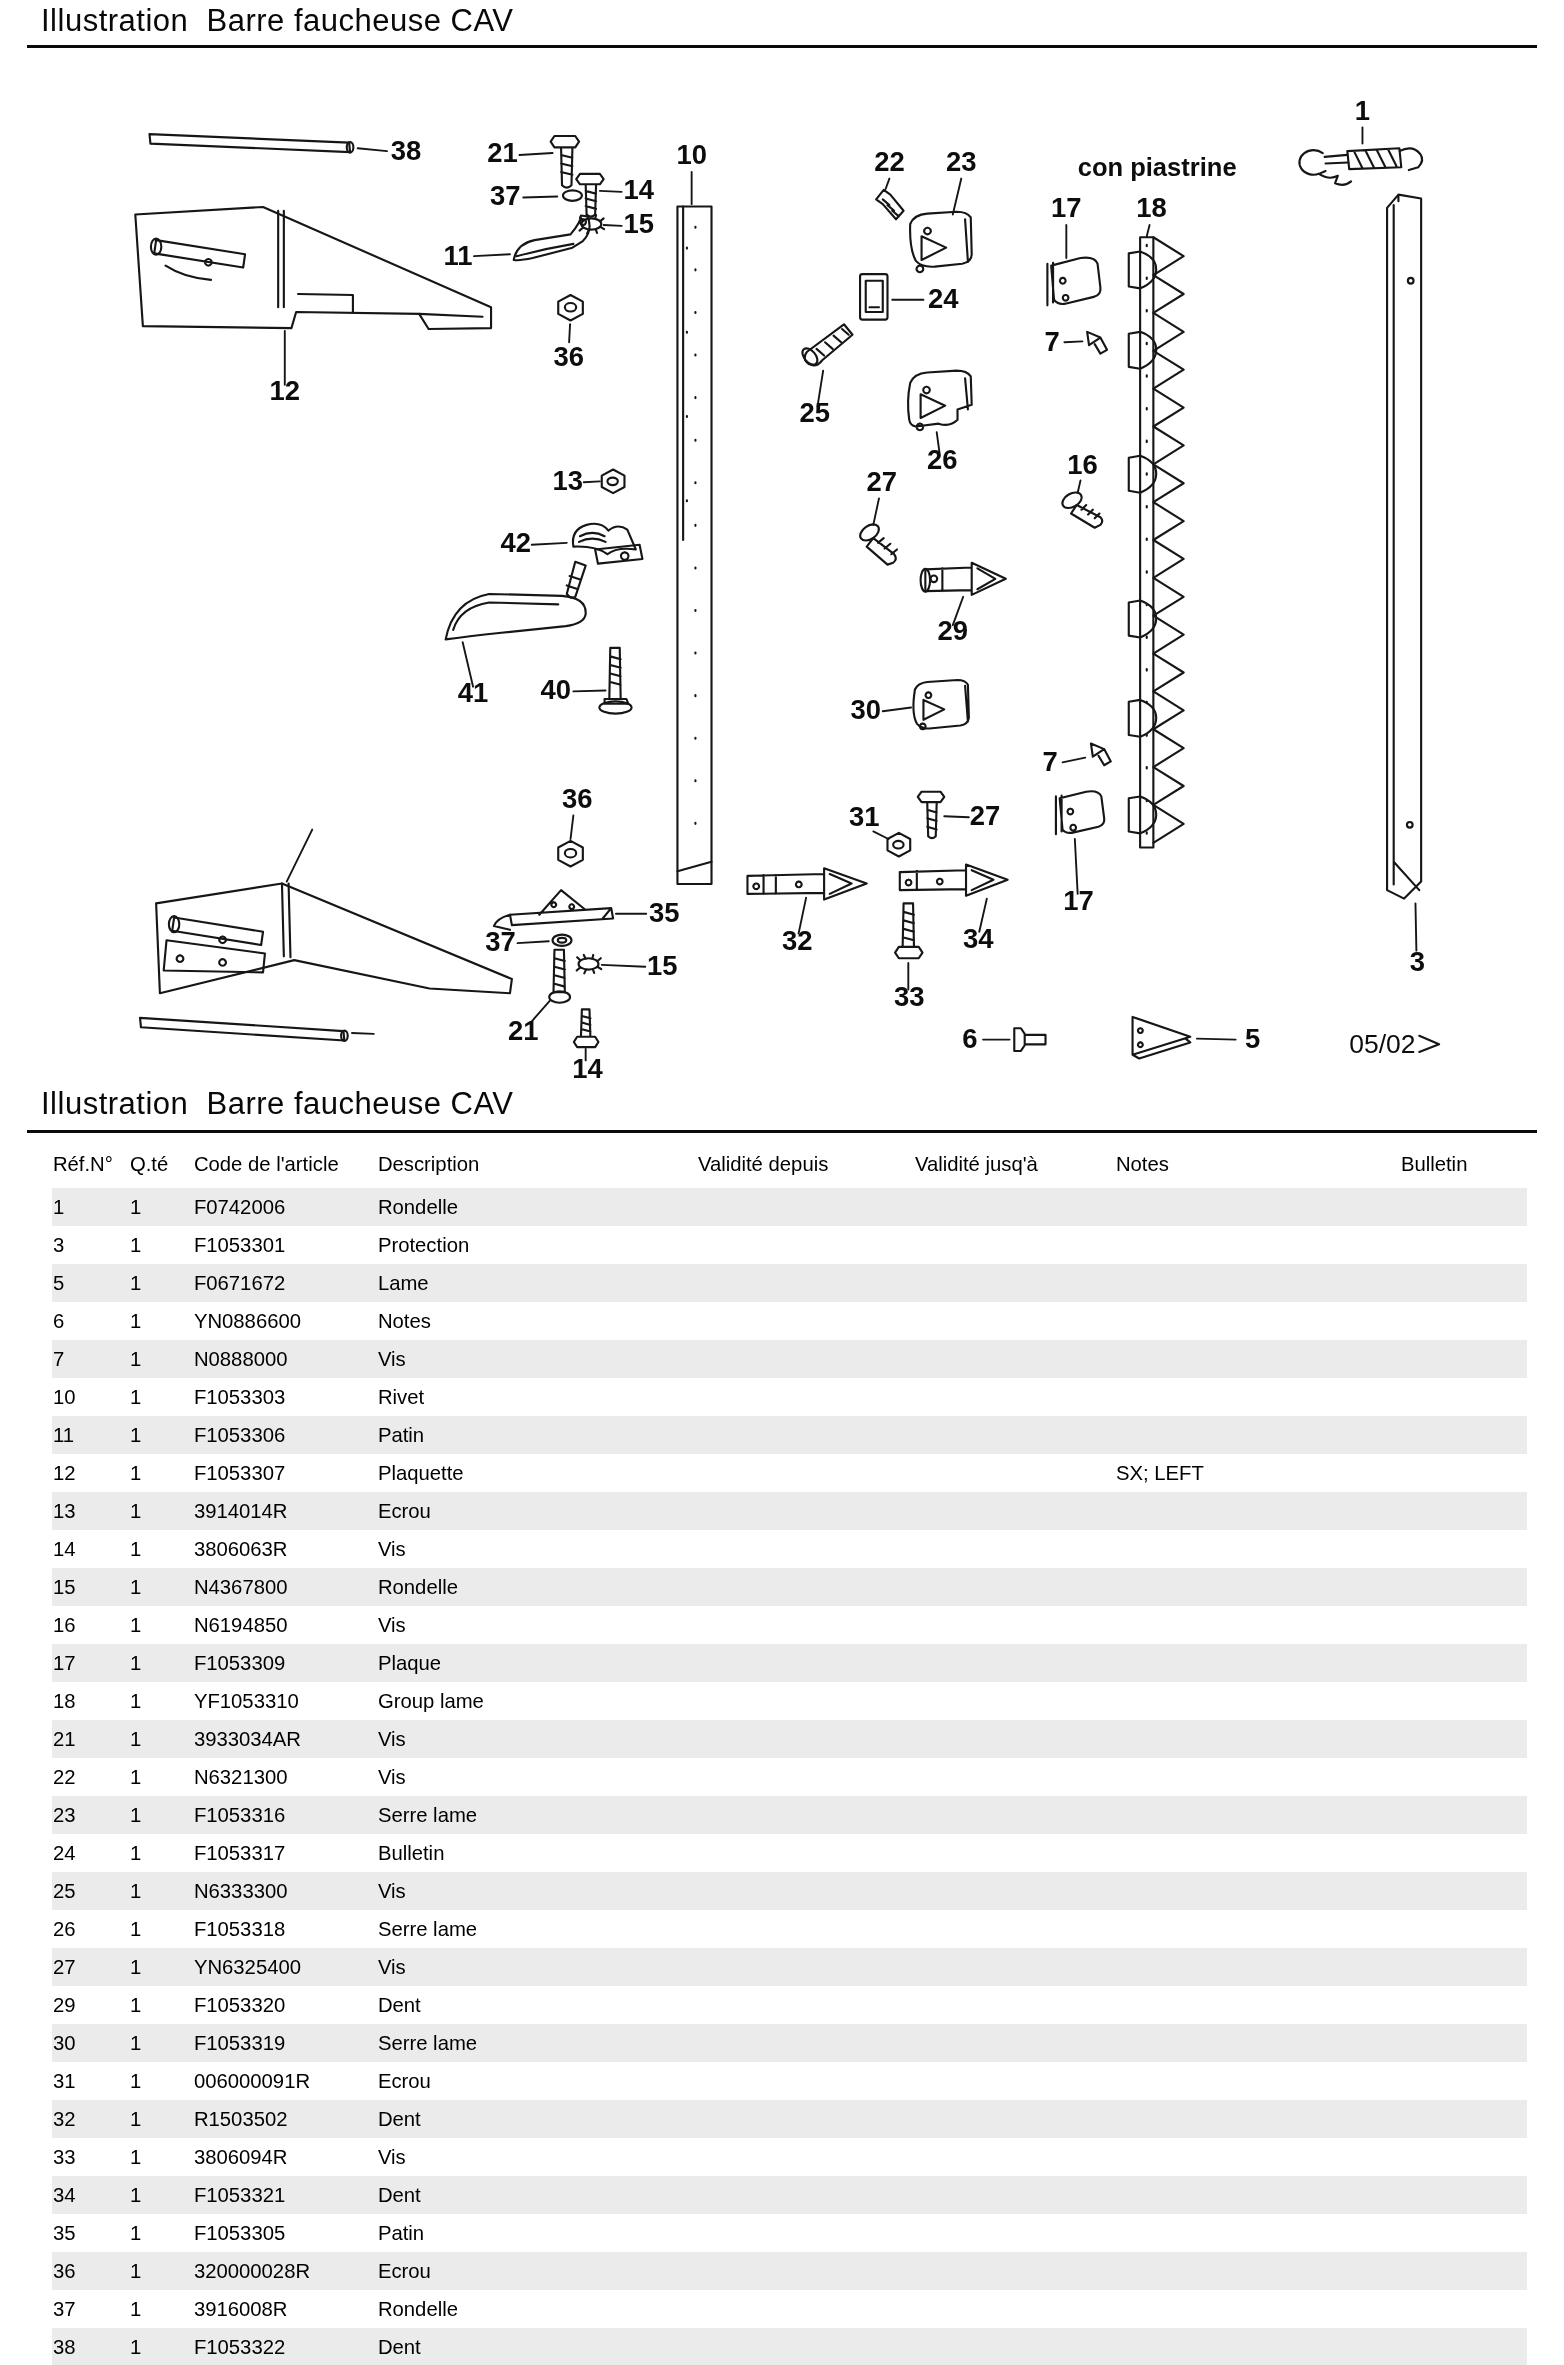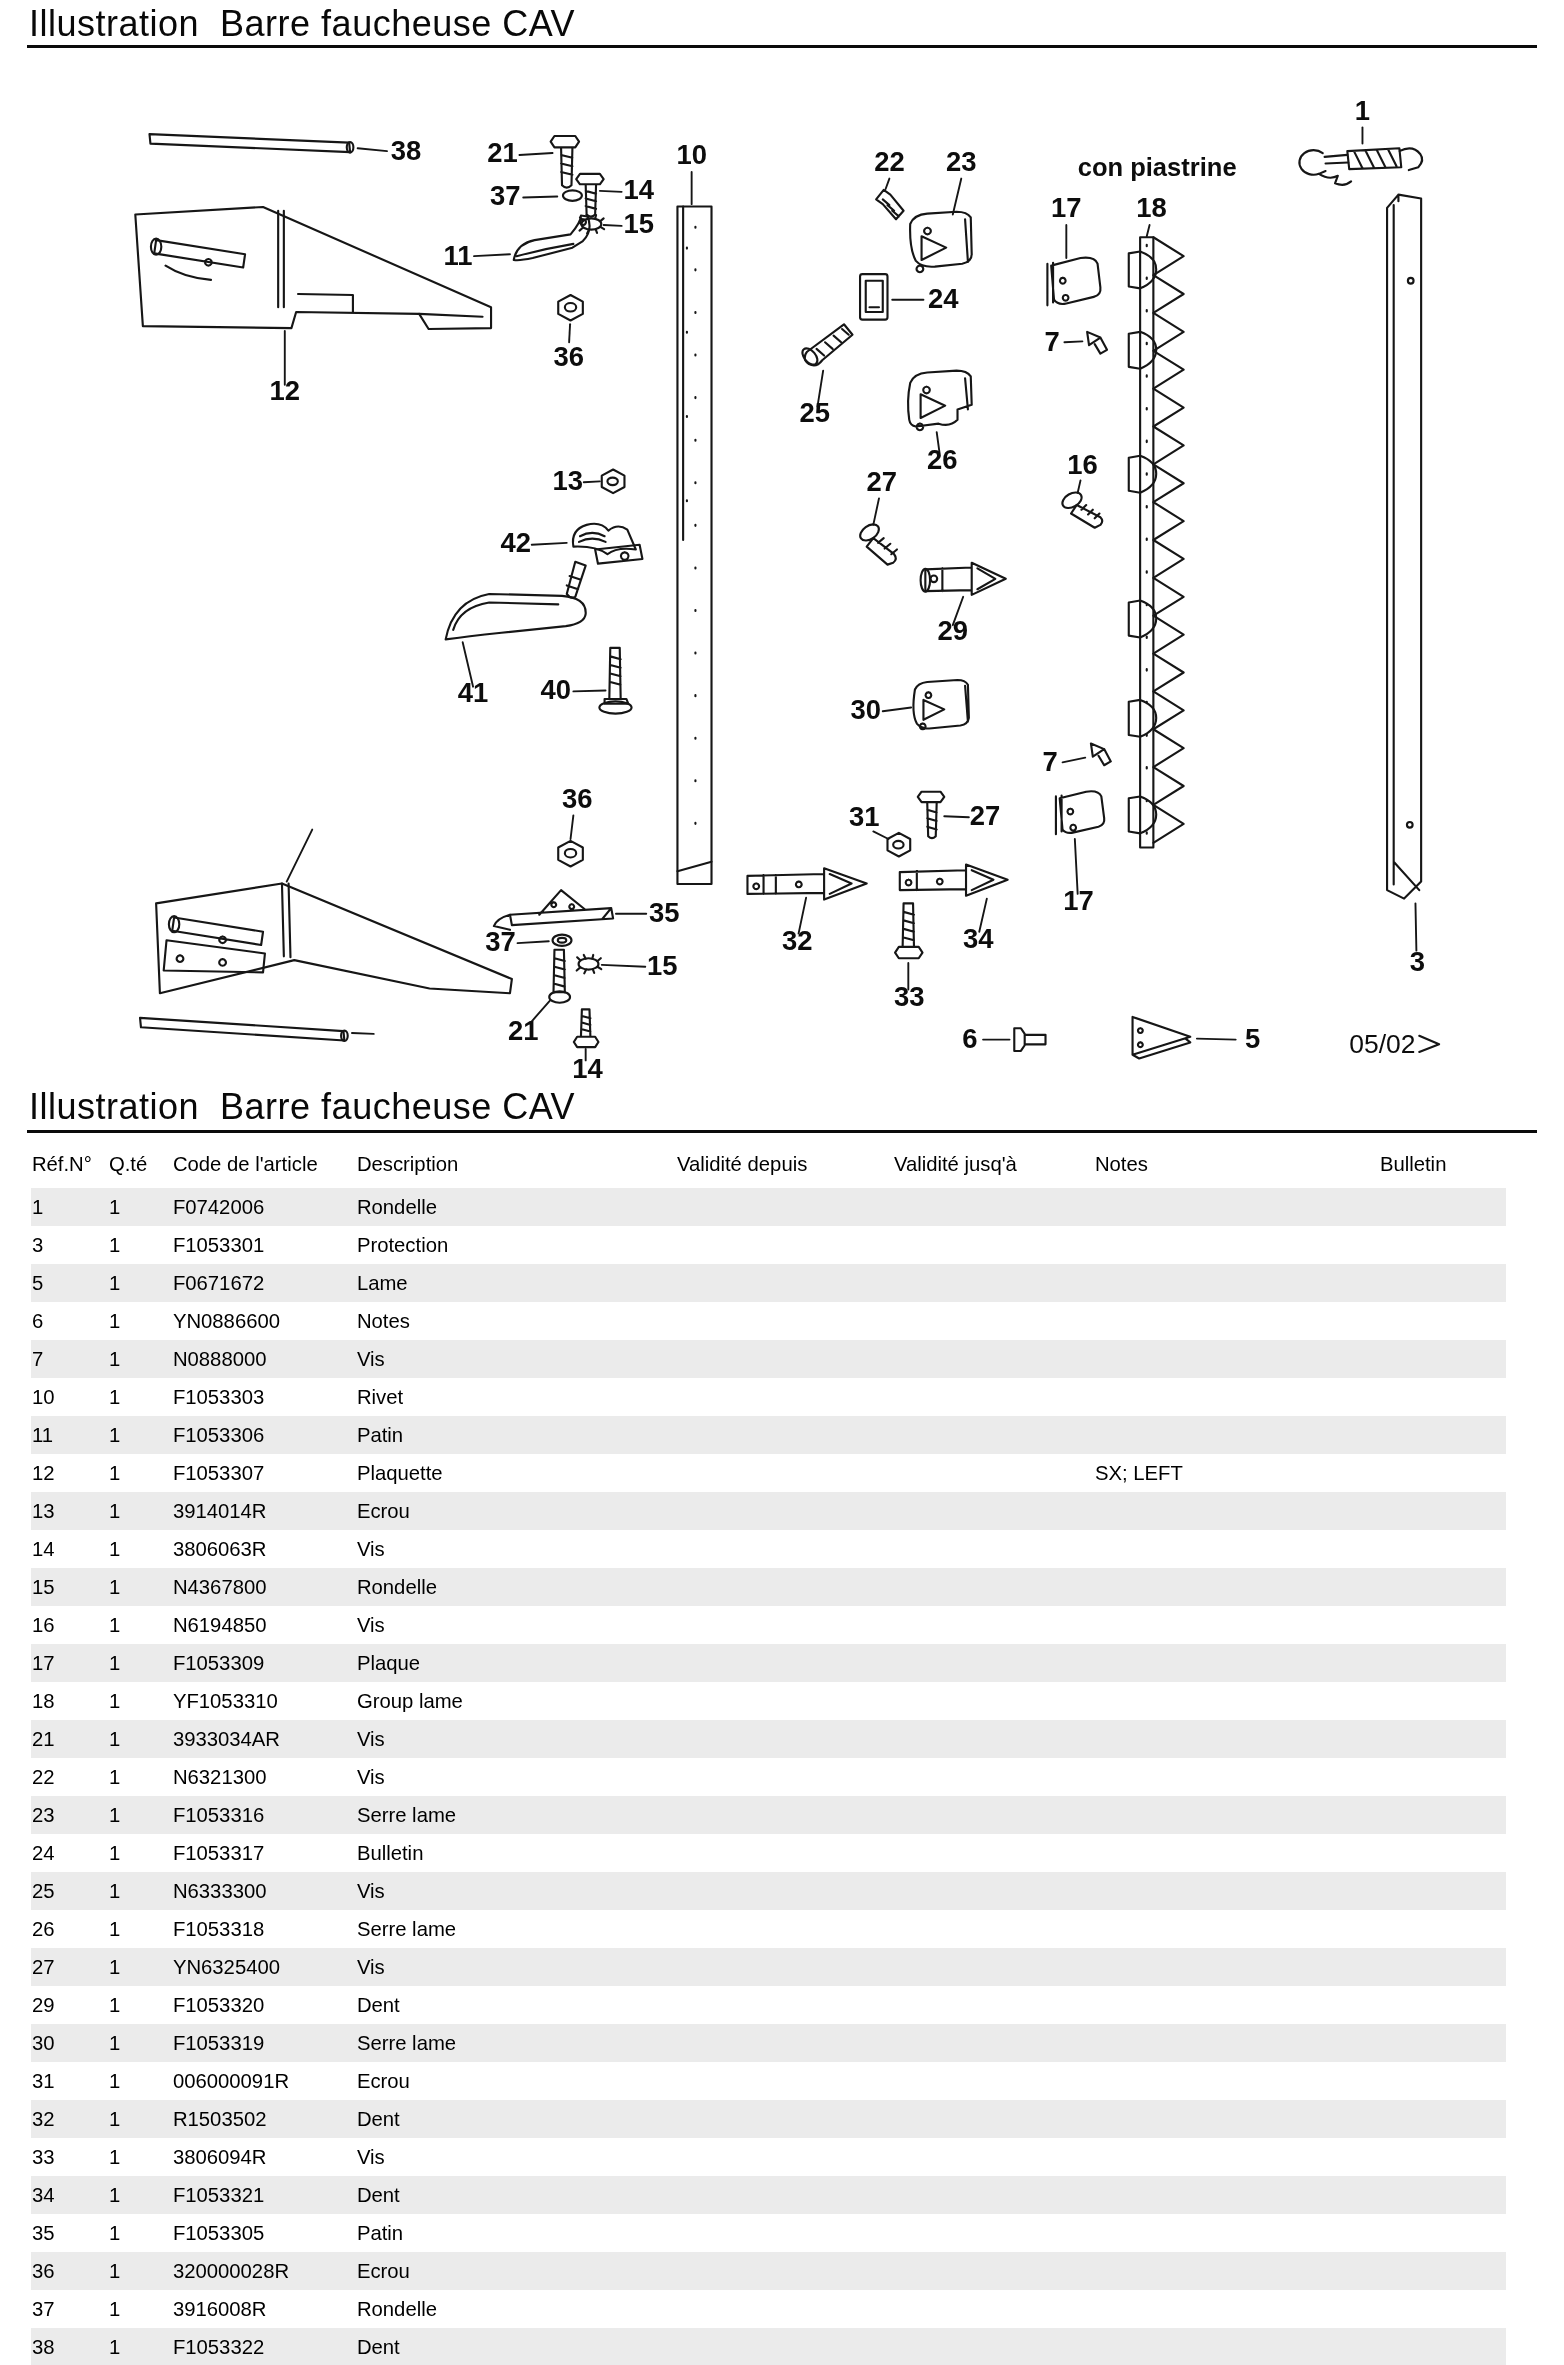--- a/index.html
+++ b/index.html
@@ -1,29 +1,29 @@
 <!DOCTYPE html>
 <html style="font-size:7.6px"><head>
 <meta charset="utf-8">
 <style>
   html,body{margin:0;padding:0;background:#fff;}
   body{width:1564px;height:2568px;position:relative;font-family:"Liberation Sans",sans-serif;color:#000;overflow:hidden;}
-  .page-title{position:absolute;left:29px;font-size:36px;font-weight:400;letter-spacing:0.5px;color:#090909;white-space:pre;}
+  .page-title{position:absolute;left:41px;font-size:31px;font-weight:400;letter-spacing:0.5px;color:#090909;white-space:pre;}
   #title-top{top:2.8px;}
   #title-mid{top:1086px;}
   .rule{position:absolute;left:27.4px;width:1510px;height:3.3px;background:#0a0a0a;}
   #rule-top{top:45px;}
   #rule-mid{top:1130px;}
   #diagram{position:absolute;left:0;top:62px;width:1564px;height:1027px;}
   svg text{font-family:"Liberation Sans",sans-serif;font-weight:bold;font-size:58px;fill:#0d0d0d;text-anchor:middle;}
   svg .cap{font-size:54px;}
   svg .datecode{font-weight:400;font-size:56px;}
   svg path,svg line,svg rect,svg circle,svg ellipse,svg polygon,svg polyline{stroke:#161616;stroke-width:4.5;fill:none;stroke-linejoin:round;stroke-linecap:round;}
   svg .ldr{stroke-width:4;}
-  #parts-table{position:absolute;left:31px;top:1141px;width:1474px;border-collapse:collapse;table-layout:fixed;font-size:20.3px;}
+  #parts-table{position:absolute;left:52px;top:1141px;width:1474px;border-collapse:collapse;table-layout:fixed;font-size:20.3px;}
   #parts-table th{font-weight:400;text-align:left;vertical-align:bottom;padding:0 0 12.3px 0.9px;height:35px;}
   #parts-table td{height:38px;padding:0 0 0 0.9px;vertical-align:middle;}
   #parts-table tbody tr:nth-child(odd){background:#ebebeb;}
   .c1{width:77px}.c2{width:64px}.c3{width:184px}.c4{width:320px}.c5{width:217px}.c6{width:201px}.c7{width:285px}.c8{width:127px}
 </style>
 </head>
 <body>
 
 <div id="title-top" class="page-title">Illustration  Barre faucheuse CAV</div>
 <div id="rule-top" class="rule"></div>

